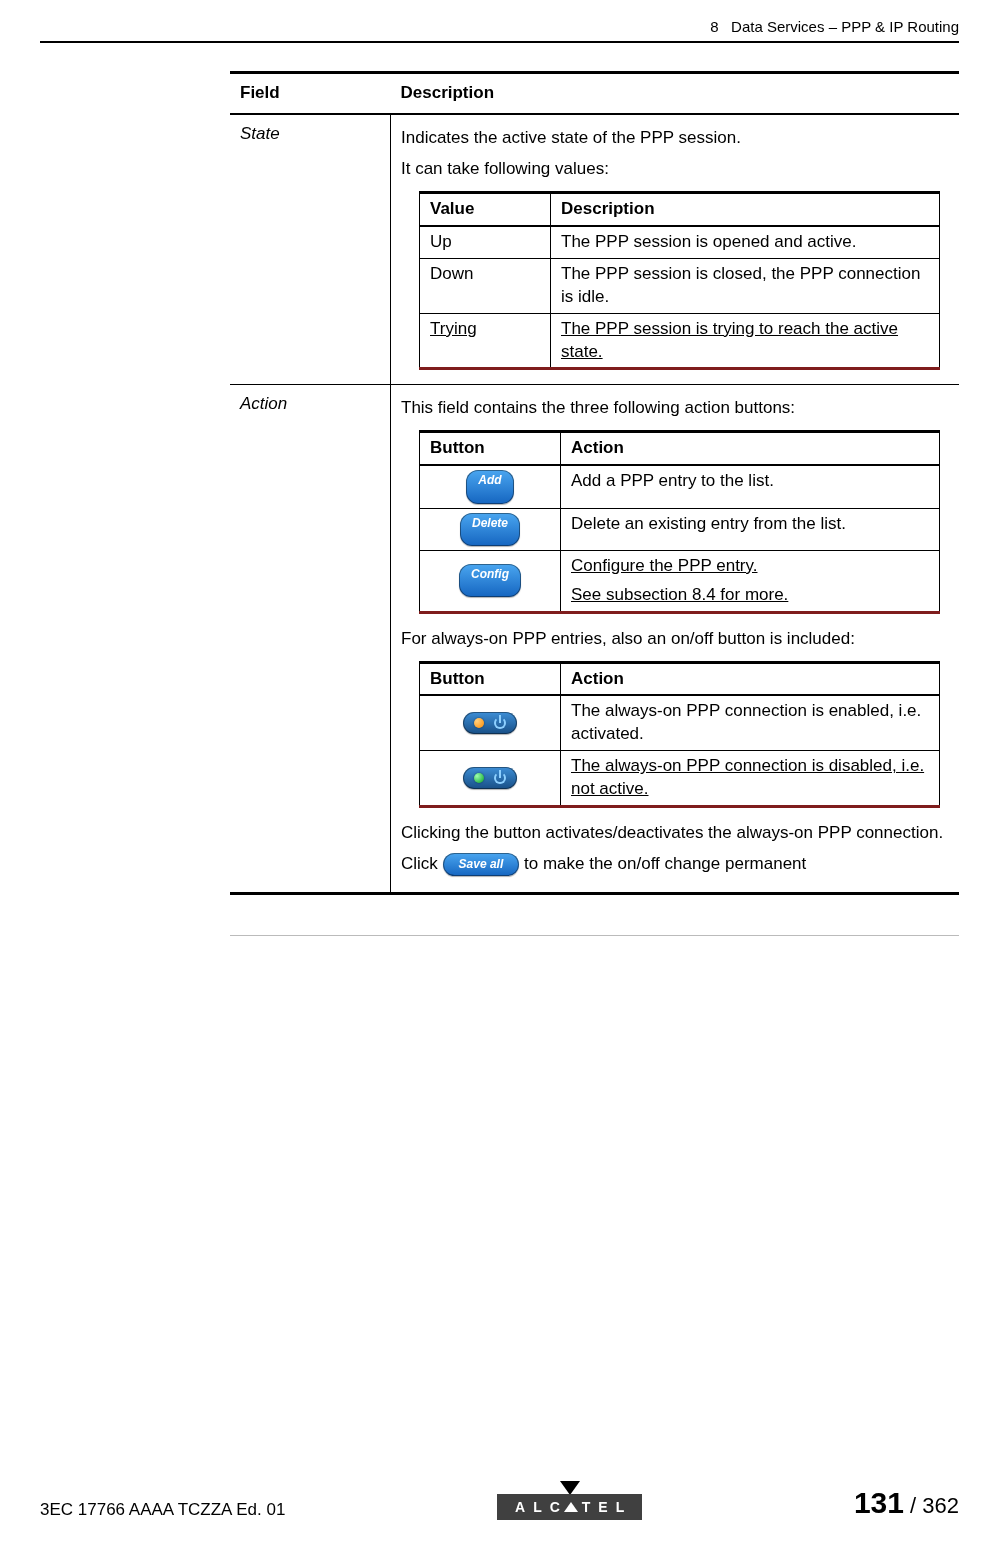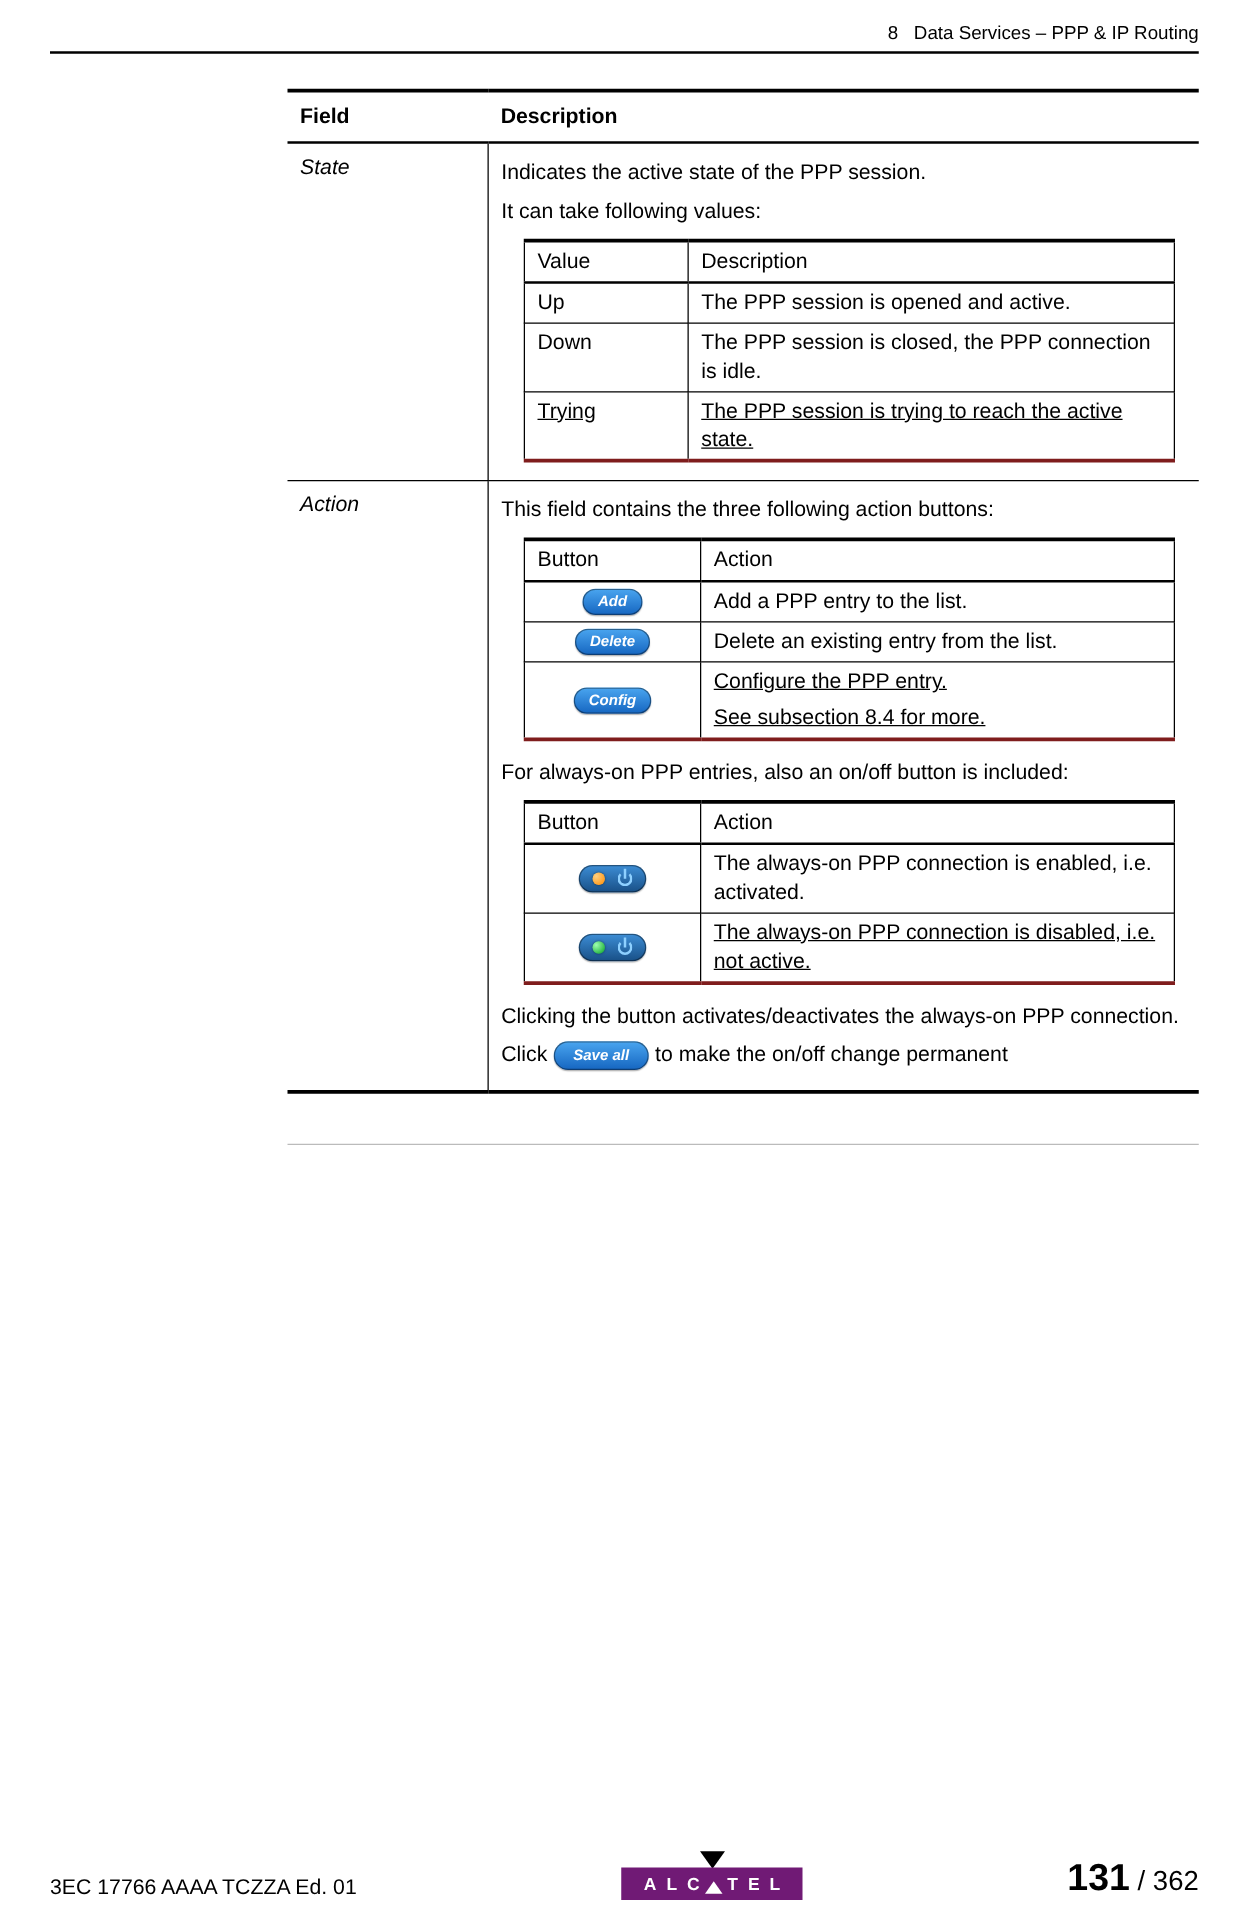--- a/index.html
+++ b/index.html
@@ -63,39 +63,39 @@
   table.inner th, table.inner td {
     border: 1px solid #000;
     padding: 4px 10px;
     font-size: 17px;
     text-align: left;
     vertical-align: top;
   }
   table.inner tr.head th {
     border-top: 3px solid #000;
     border-bottom: 2px solid #000;
-    font-weight: 400;
+    font-weight: 700;
   }
   table.inner tr:last-child td {
     border-bottom: 3px solid #7f1d1d;
     text-decoration: underline;
   }
   table.inner td.bcol {
     text-align: center;
     width: 120px;
     vertical-align: middle;
   }
   .ptext { margin: 4px 0 8px 0; }
   .pill {
     display: inline-block;
     border-radius: 12px;
     font-size: 12px;
     font-weight: 700;
     color: #fff;
-    padding: 2px 12px 3px;
+    padding: 2px 12px 15px;
     font-style: italic;
     font-family: Arial, sans-serif;
     box-shadow: inset 0 0 0 1px rgba(0,0,0,0.4), 0 1px 1px rgba(0,0,0,0.3);
     background: linear-gradient(#4aa6f0,#1565c0);
     vertical-align: middle;
   }
   .toggle {
     display: inline-flex;
     width: 54px;
     height: 22px;
@@ -149,28 +149,28 @@
     flex: 0 0 auto;
   }
   .logo .tri {
     width: 0; height: 0;
     border-left: 10px solid transparent;
     border-right: 10px solid transparent;
     border-top: 14px solid #000;
     margin: 0 auto -1px auto;
   }
   .logo .bar {
-    background: #701a75;
+    background: #404040;
     color: #fff;
     letter-spacing: 8px;
     font-size: 14px;
     font-weight: 700;
     padding: 5px 10px 5px 18px;
     display: inline-flex;
-    align-items: flex-end;
+    align-items: center;
   }
   .logo .bar .up {
     width: 0; height: 0;
     border-left: 7px solid transparent;
     border-right: 7px solid transparent;
     border-bottom: 10px solid #fff;
     margin: 0 4px 0 -4px;
     display:inline-block;
   }
 </style>

